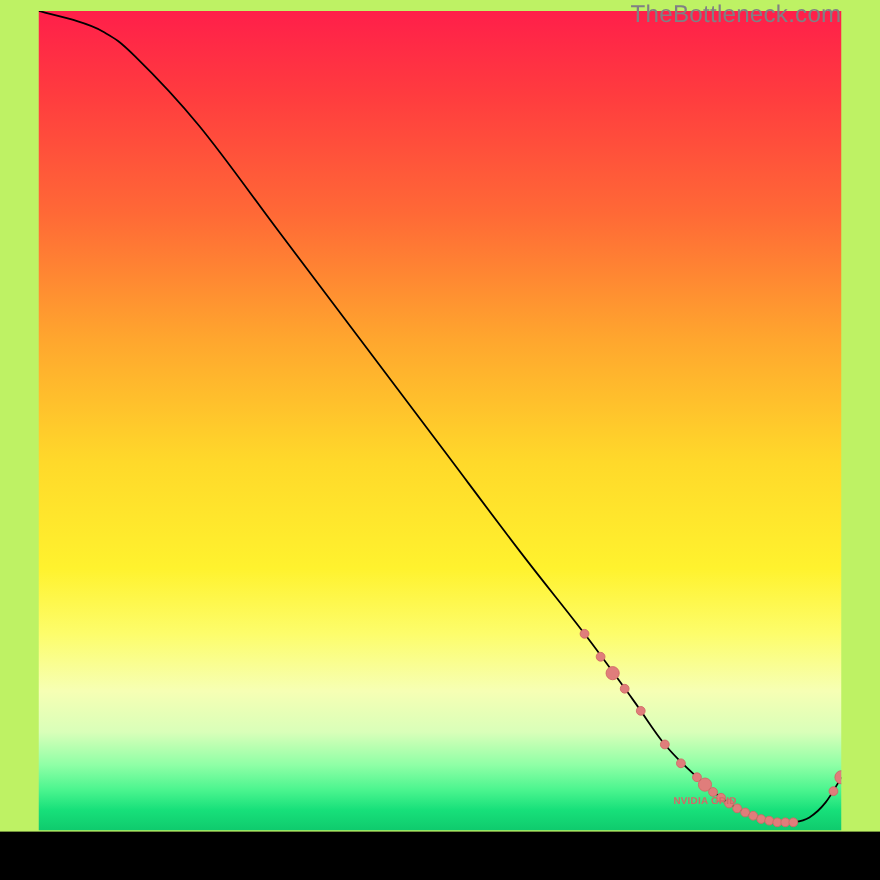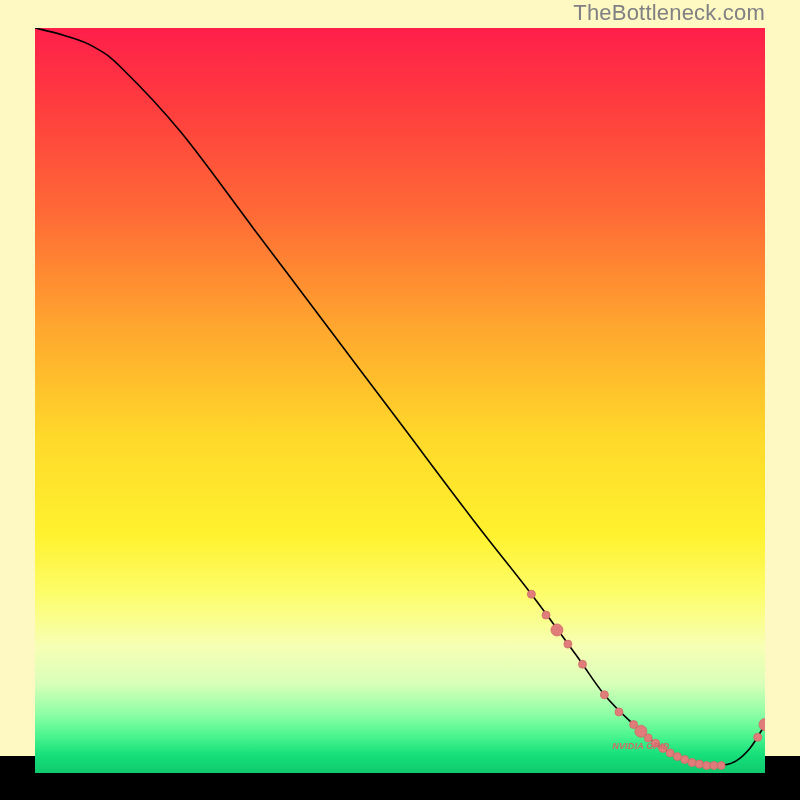--- a/index.html
+++ b/index.html
@@ -7,30 +7,29 @@
     padding: 0;
     width: 800px;
     height: 800px;
     background: #000;
     font-family: Arial, Helvetica, sans-serif;
   }
   .outer {
     position: relative;
     width: 800px;
     height: 756px;
-    background: #fef9c3;
+    background: #bef264;
   }
   .plot {
     position: absolute;
     left: 35px;
-    top: 28px;
+    top: 10px;
     width: 730px;
     height: 745px;
     overflow: hidden;
-    font-style: italic;
   }
   .gradient {
     position: absolute;
     inset: 0;
     background: linear-gradient(
       to bottom,
       #ff1f4a 0%,
       #ff3b3f 10%,
       #ff6a36 25%,
       #ffa62e 40%,

